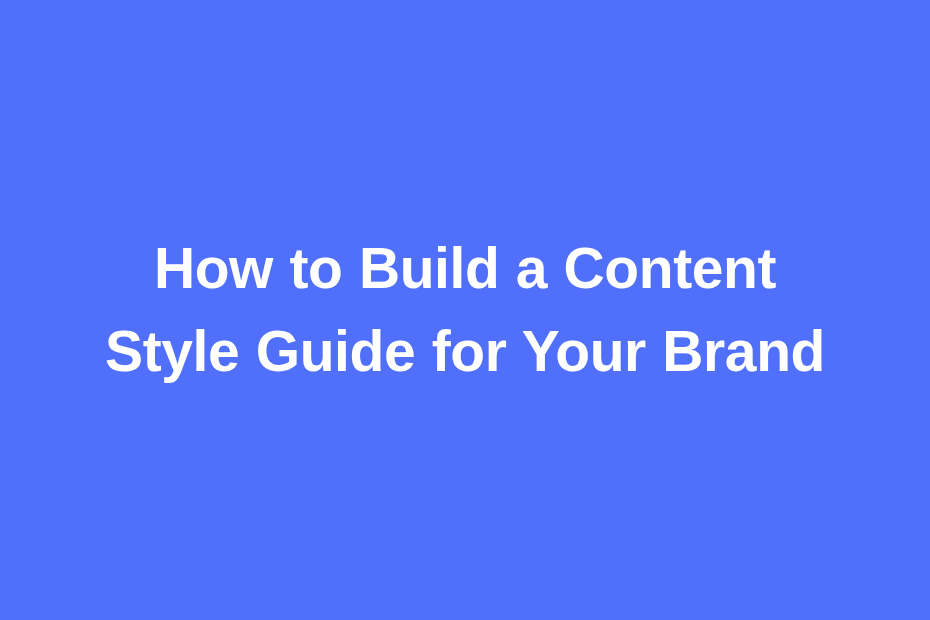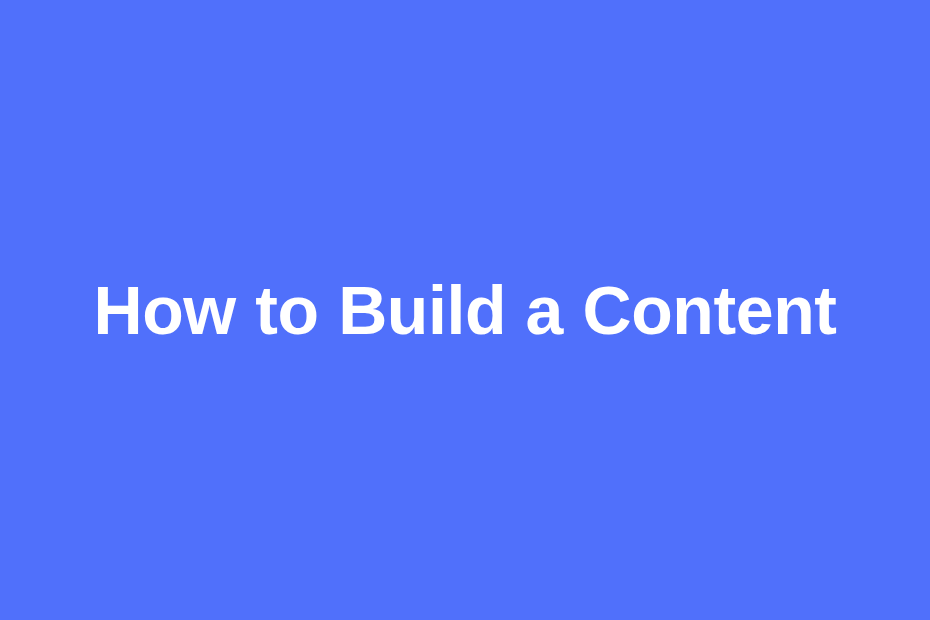--- a/index.html
+++ b/index.html
@@ -27,37 +27,38 @@
     width: 860px;
     text-align: center;
     padding: 0 10px;
     box-sizing: border-box;
   }
   #hero-title {
     margin: 16px;
     color: #ffffff;
     font-family: "Liberation Sans", sans-serif;
     font-weight: bold;
-    font-size: 68px;
+    font-size: 57px;
     line-height: 83px;
     letter-spacing: -0.4px;
     word-spacing: 1px;
     text-rendering: optimizeLegibility;
     text-align: center;
     -webkit-font-smoothing: antialiased;
   }
   #hero-title .title-line {
     display: block;
     white-space: nowrap;
   }
 </style>
 </head>
 <body>
 
 <div id="hero-card" style="background-color: rgb(80, 112, 251);">
 
   <div id="title-block">
     <h1 id="hero-title" style="color: rgb(255, 255, 255);">
       <span class="title-line">How to Build a Content</span>
+      <span class="title-line">Style Guide for Your Brand</span>
     </h1>
   </div>
 
 </div>
 
 </body></html>

